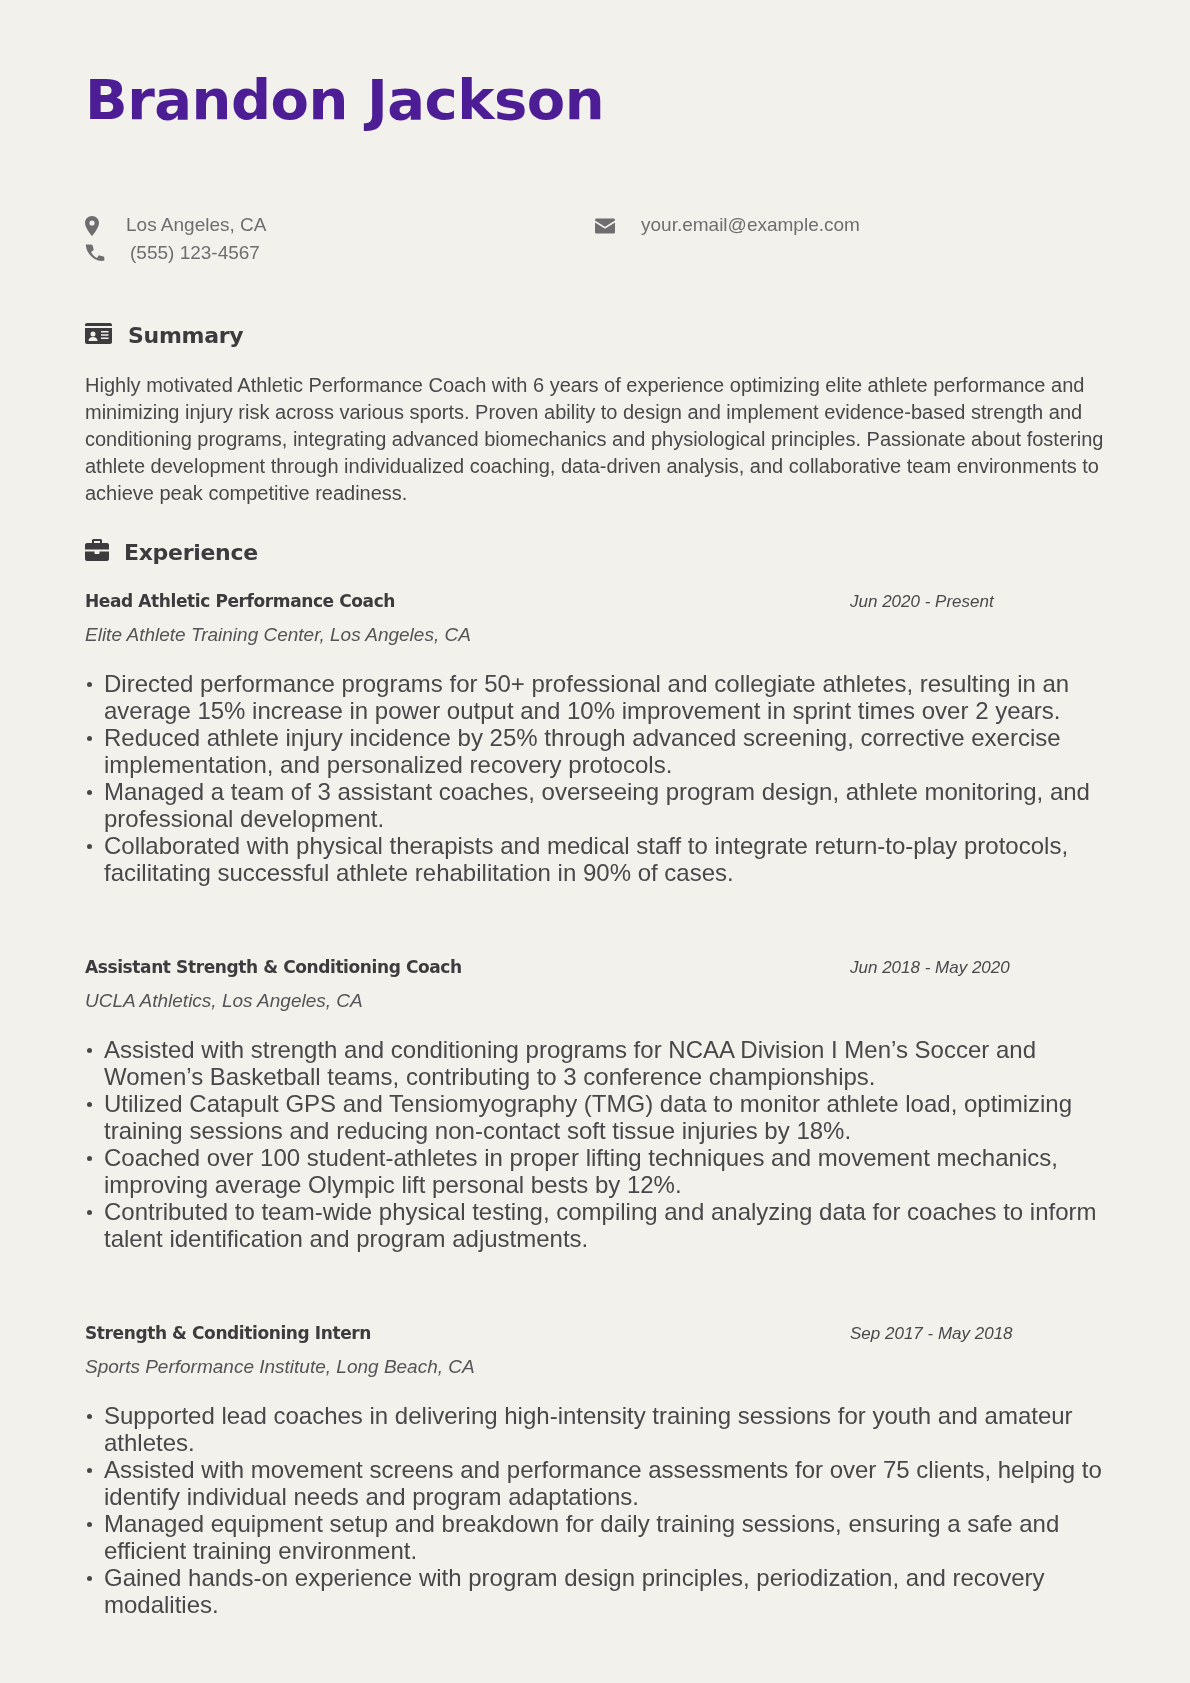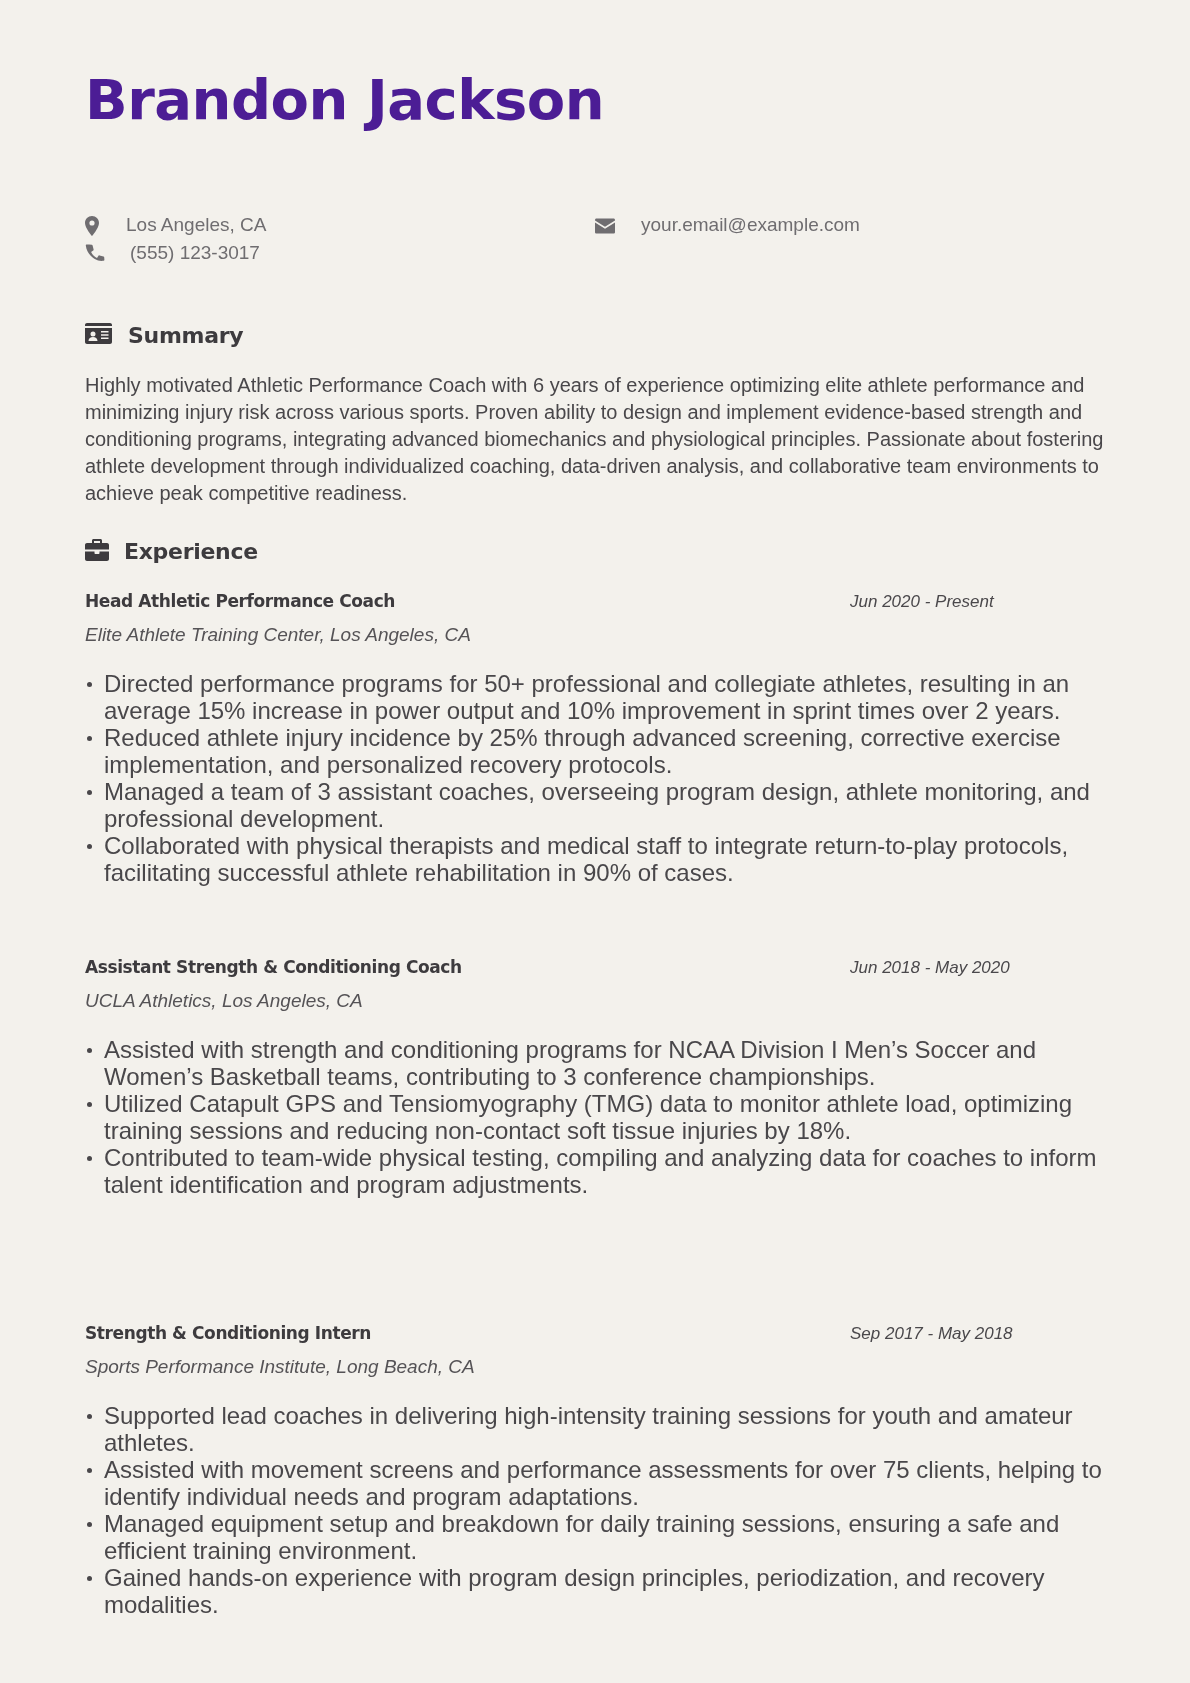--- a/index.html
+++ b/index.html
@@ -52,21 +52,21 @@
       height: 20px;
       display: inline-flex;
       align-items: center;
       justify-content: flex-start;
     }
     .contact-item svg { fill: #6f6d70; }
     .section-header {
       position: absolute;
       left: 0;
       display: flex;
-      align-items: flex-start;
+      align-items: flex-end;
     }
     .section-header svg { fill: #3d3b3e; }
     .section-title {
       font-family: "DejaVu Sans", sans-serif;
       font-weight: bold;
       font-size: 22px;
       color: #3d3b3e;
       margin-left: 16px;
       letter-spacing: -0.3px;
     }
@@ -149,21 +149,21 @@
           </svg>
       </span>
       <span style="margin-left:21px;">Los Angeles, CA</span>
     </div>
     <div class="contact-item" style="left:0; top:28px;">
       <span class="icon">
         <svg width="20" height="20" viewBox="0 0 20 20">
             <path d="M4.2 0.6l2.6 0.2c0.4 0 0.7 0.3 0.8 0.7l1 4c0.1 0.4-0.1 0.8-0.4 1l-2.1 1.5c1.2 2.6 3.3 4.7 5.9 5.9l1.5-2.1c0.2-0.3 0.6-0.5 1-0.4l4 1c0.4 0.1 0.7 0.4 0.7 0.8l0.2 2.6c0 0.5-0.3 0.9-0.8 1C10 18.2 1.8 10 0.8 1.4c-0.1-0.5 0.3-0.9 0.8-0.8z"></path>
           </svg>
       </span>
-      <span style="margin-left:25px;">(555) 123-3017</span>
+      <span style="margin-left:25px;">(555) 123-4567</span>
     </div>
     <div class="contact-item" style="left:510px; top:0;">
       <span class="icon">
         <svg width="21" height="16" viewBox="0 0 21 16">
             <path d="M1.5 0h18c0.8 0 1.5 0.7 1.5 1.5v0.6l-10.5 6.6L0 2.1V1.5C0 0.7 0.7 0 1.5 0zM0 4.2l10.5 6.6L21 4.2v10.3c0 0.8-0.7 1.5-1.5 1.5h-18C0.7 16 0 15.3 0 14.5z"></path>
           </svg>
       </span>
       <span style="margin-left:26px;">your.email@example.com</span>
     </div>
   </div>
@@ -204,20 +204,21 @@
 
   <div class="job" style="top:957px;">
     <div class="job-head">
       <span class="job-title">Assistant Strength &amp; Conditioning Coach</span>
       <span class="job-dates">Jun 2018 - May 2020</span>
     </div>
     <div class="job-company">UCLA Athletics, Los Angeles, CA</div>
     <ul class="bullets">
       <li>Assisted with strength and conditioning programs for NCAA Division I Men’s Soccer and Women’s Basketball teams, contributing to 3 conference championships.</li>
       <li>Utilized Catapult GPS and Tensiomyography (TMG) data to monitor athlete load, optimizing training sessions and reducing non-contact soft tissue injuries by 18%.</li>
+      <li>Coached over 100 student-athletes in proper lifting techniques and movement mechanics, improving average Olympic lift personal bests by 12%.</li>
       <li>Contributed to team-wide physical testing, compiling and analyzing data for coaches to inform talent identifi­cation and program adjustments.</li>
     </ul>
   </div>
 
   <div class="job" style="top:1323px;">
     <div class="job-head">
       <span class="job-title">Strength &amp; Conditioning Intern</span>
       <span class="job-dates">Sep 2017 - May 2018</span>
     </div>
     <div class="job-company">Sports Performance Institute, Long Beach, CA</div>

